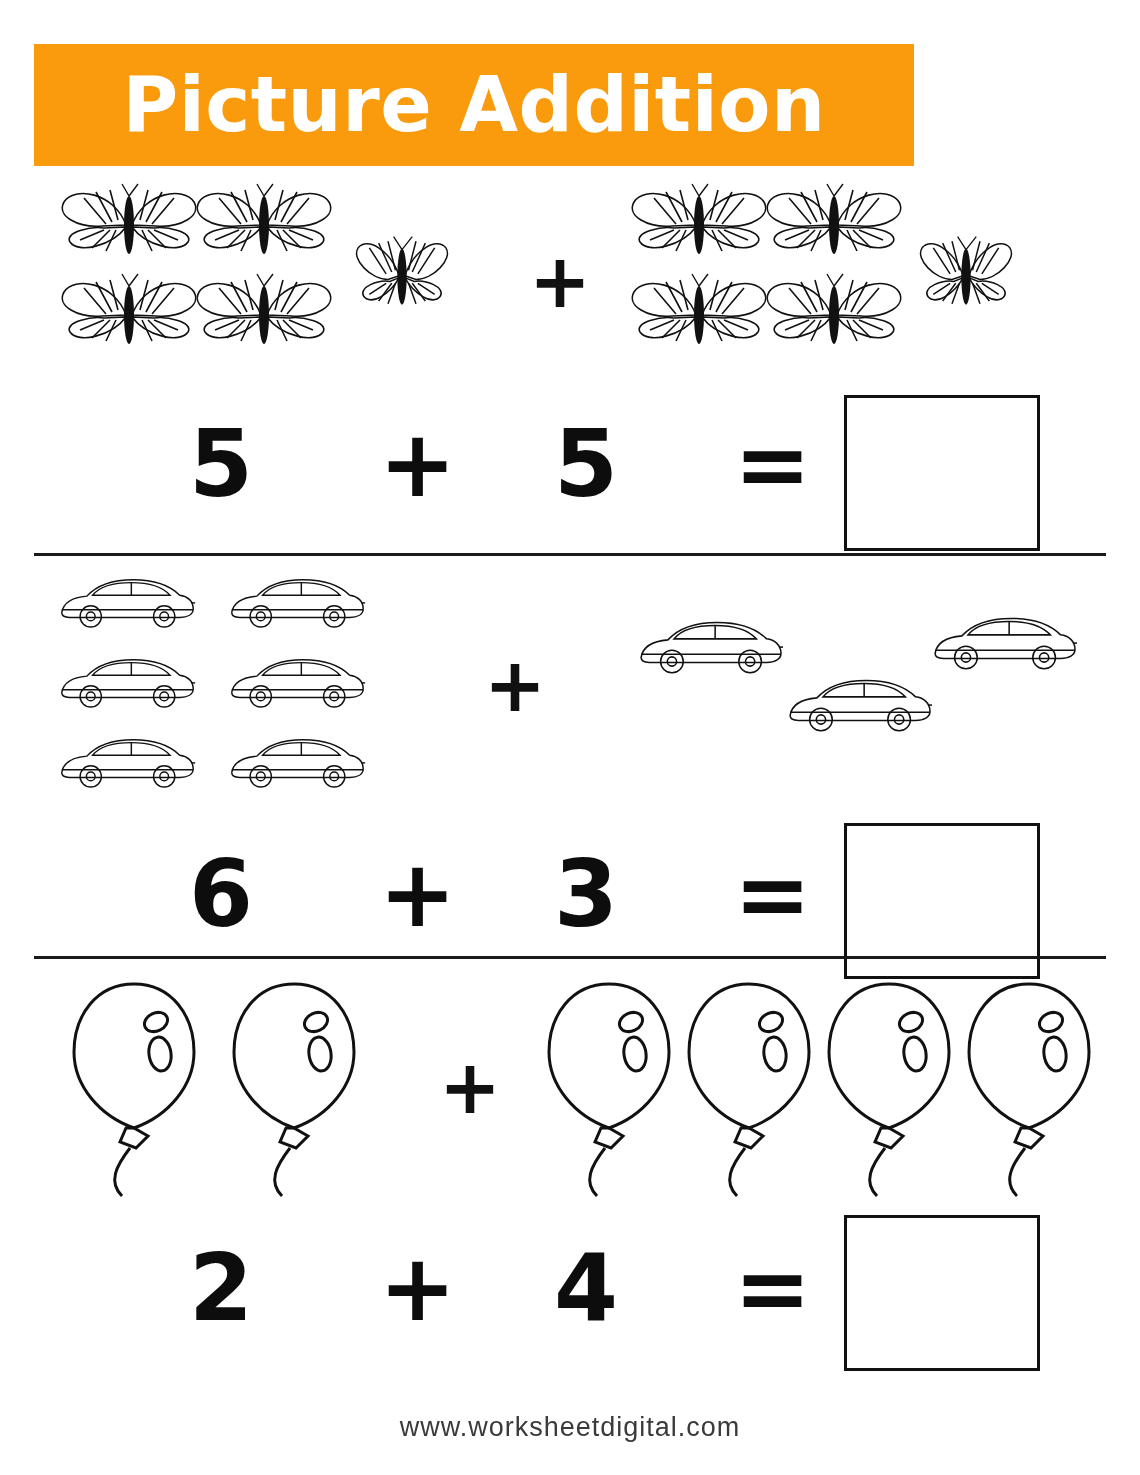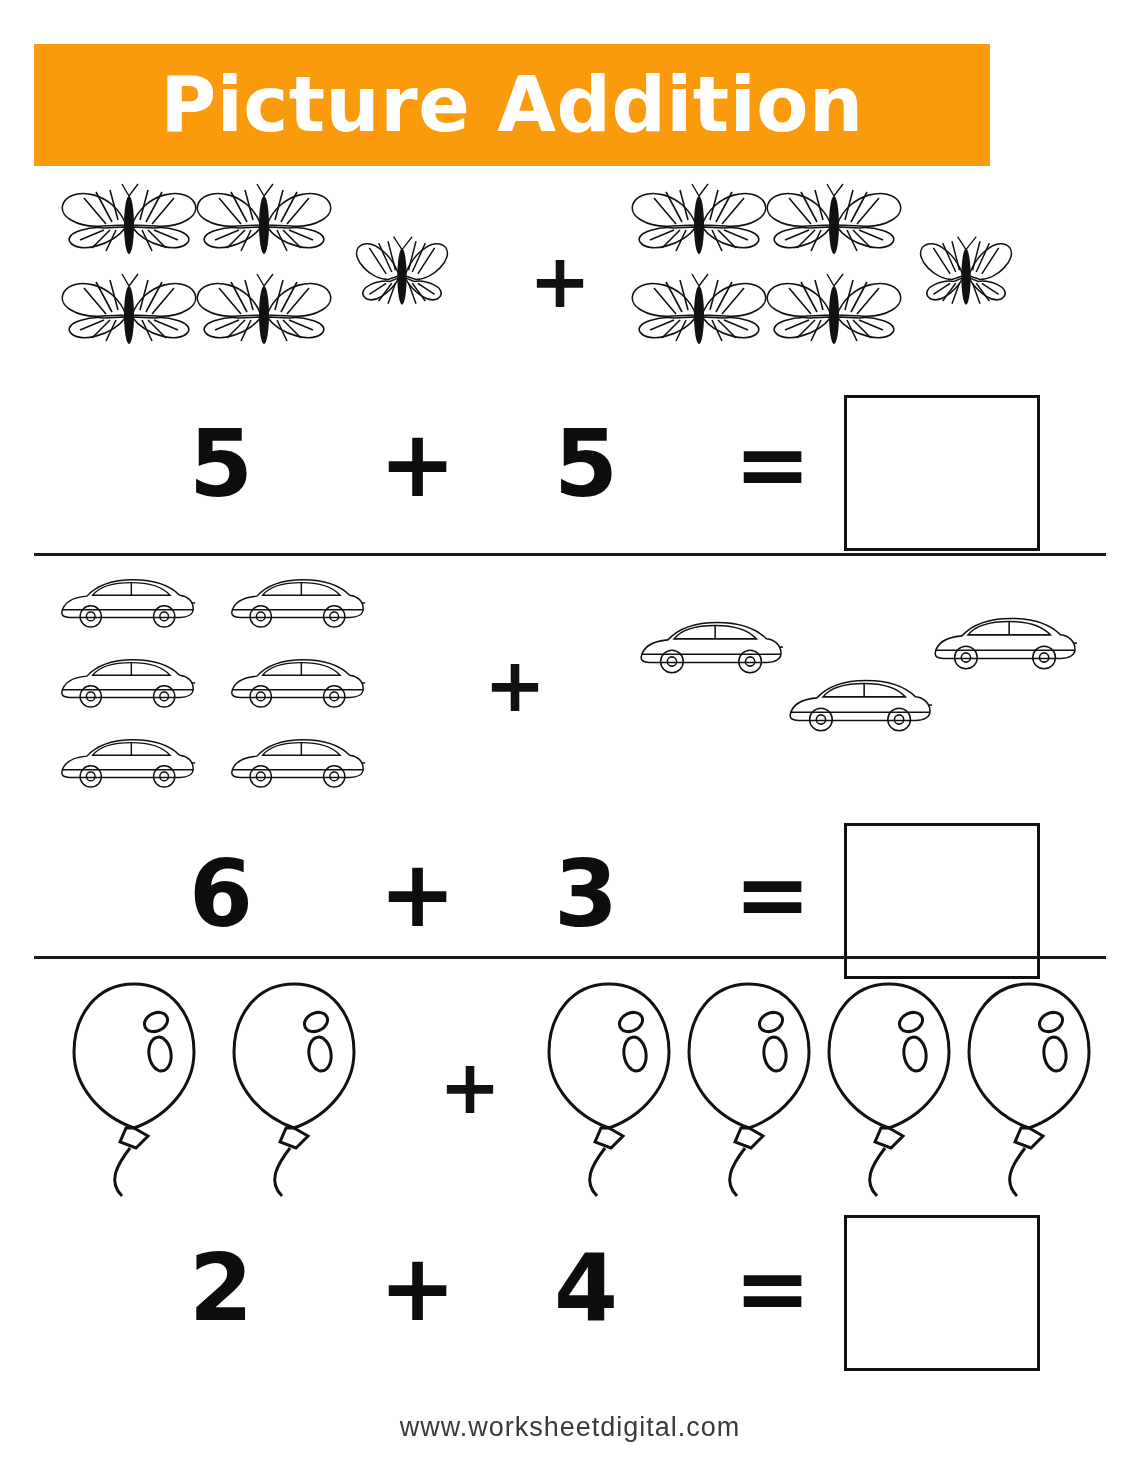--- a/index.html
+++ b/index.html
@@ -18,21 +18,21 @@
     position: absolute;
     left: 0; top: 0;
     width: 1140px;
     height: 1475px;
     background: #ffffff;
   }
   .title-bar {
     position: absolute;
     left: 34px;
     top: 44px;
-    width: 956px;
+    width: 880px;
     height: 122px;
     background: #F99B0C;
     display: flex;
     align-items: center;
     justify-content: center;
   }
   .title-text {
     color: #ffffff;
     font-size: 76px;
     font-weight: 600;

